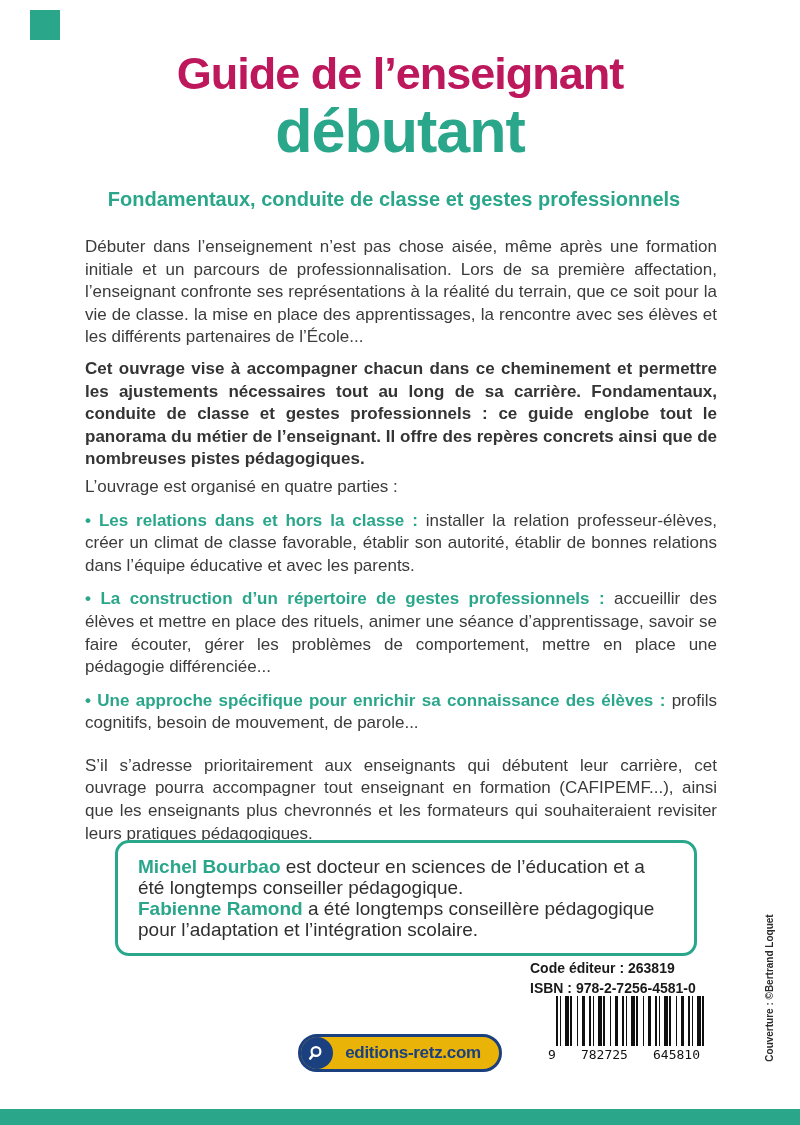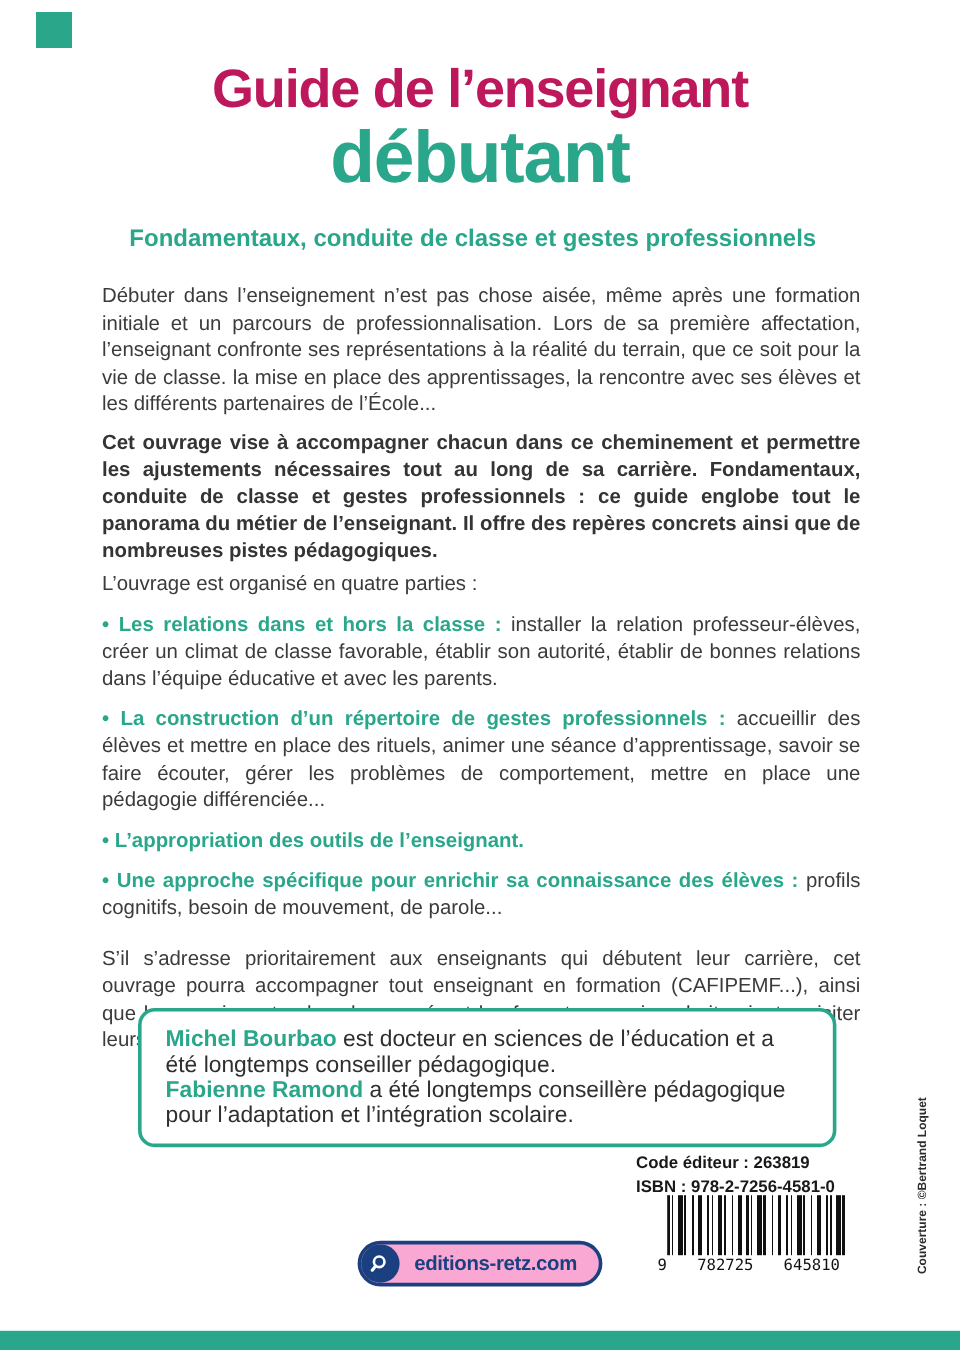--- a/index.html
+++ b/index.html
@@ -49,21 +49,21 @@
         #101010 14px 16px, #fff 16px 21px,
         #101010 21px 22px, #fff 22px 26px,
         #101010 26px 29px, #fff 29px 33px);
   }
   .digits{display:flex;justify-content:space-between;padding:1px 6px 0 0;
     font-family:"DejaVu Sans Mono","Liberation Mono",monospace;font-size:13px;color:#111;}
   .digits span:first-child{margin-left:-8px;}
 
   .logo-pill{
     position:absolute;left:298px;top:1034px;width:198px;height:32px;
-    border:3px solid #1b4080;border-radius:20px;background:#f9a8d4;
+    border:3px solid #1b4080;border-radius:20px;background:#eab308;
     display:flex;align-items:center;
   }
   .logo-disc{width:32px;height:32px;border-radius:50%;background:#1b4080;
     display:flex;align-items:center;justify-content:center;flex:0 0 auto;margin-left:0px;}
   .logo-text{flex:1;text-align:center;color:#1b4080;font-weight:bold;font-size:17px;letter-spacing:-0.3px;padding-right:6px;}
 
   .credit{
     position:absolute;left:686px;top:980px;width:172px;height:16px;
     transform:rotate(-90deg);transform-origin:center;
     font-size:10px;font-weight:bold;color:#2c2c2c;text-align:center;white-space:nowrap;
@@ -82,21 +82,20 @@
     <div class="subtitle">Fondamentaux, conduite de classe et gestes professionnels</div>
   </div>
 
   <div class="col">
     <p class="p1">Débuter dans l’enseignement n’est pas chose aisée, même après une formation initiale et un parcours de professionnalisation. Lors de sa première affectation, l’enseignant confronte ses représentations à la réalité du terrain, que ce soit pour la vie de classe. la mise en place des apprentissages, la rencontre avec ses élèves et les différents partenaires de l’École...</p>
     <p class="p2">Cet ouvrage vise à accompagner chacun dans ce cheminement et permettre les ajustements nécessaires tout au long de sa carrière. Fondamentaux, conduite de classe et gestes professionnels : ce guide englobe tout le panorama du métier de l’enseignant. Il offre des repères concrets ainsi que de nombreuses pistes pédagogiques.</p>
     <p class="organizer">L’ouvrage est organisé en quatre parties :</p>
 
     <p class="bullet"><span class="lead">Les relations dans et hors la classe :</span><span> installer la relation professeur-élèves, créer un climat de classe favorable, établir son autorité, établir de bonnes relations dans l’équipe éducative et avec les parents.</span></p>
     <p class="bullet"><span class="lead">La construction d’un répertoire de gestes professionnels :</span><span> accueillir des élèves et mettre en place des rituels, animer une séance d’apprentissage, savoir se faire écouter, gérer les problèmes de comportement, mettre en place une pédagogie différenciée...</span></p>
-    <p class="bullet"><span class="lead">L’appropriation des outils de l’enseignant.</span><span></span></p>
     <p class="bullet"><span class="lead">Une approche spécifique pour enrichir sa connaissance des élèves :</span><span> profils cognitifs, besoin de mouvement, de parole...</span></p>
 
     <p class="closing">S’il s’adresse prioritairement aux enseignants qui débutent leur carrière, cet ouvrage pourra accompagner tout enseignant en formation (CAFIPEMF...), ainsi que les enseignants plus chevronnés et les formateurs qui souhaiteraient revisiter leurs pratiques pédagogiques.</p>
   </div>
 
   <div class="author-box">
     <span class="name">Michel Bourbao</span><span> est docteur en sciences de l’éducation et a été longtemps conseiller pédagogique.</span><br>
     <span class="name">Fabienne Ramond</span><span> a été longtemps conseillère pédagogique pour l’adaptation et l’intégration scolaire.</span>
   </div>
 

